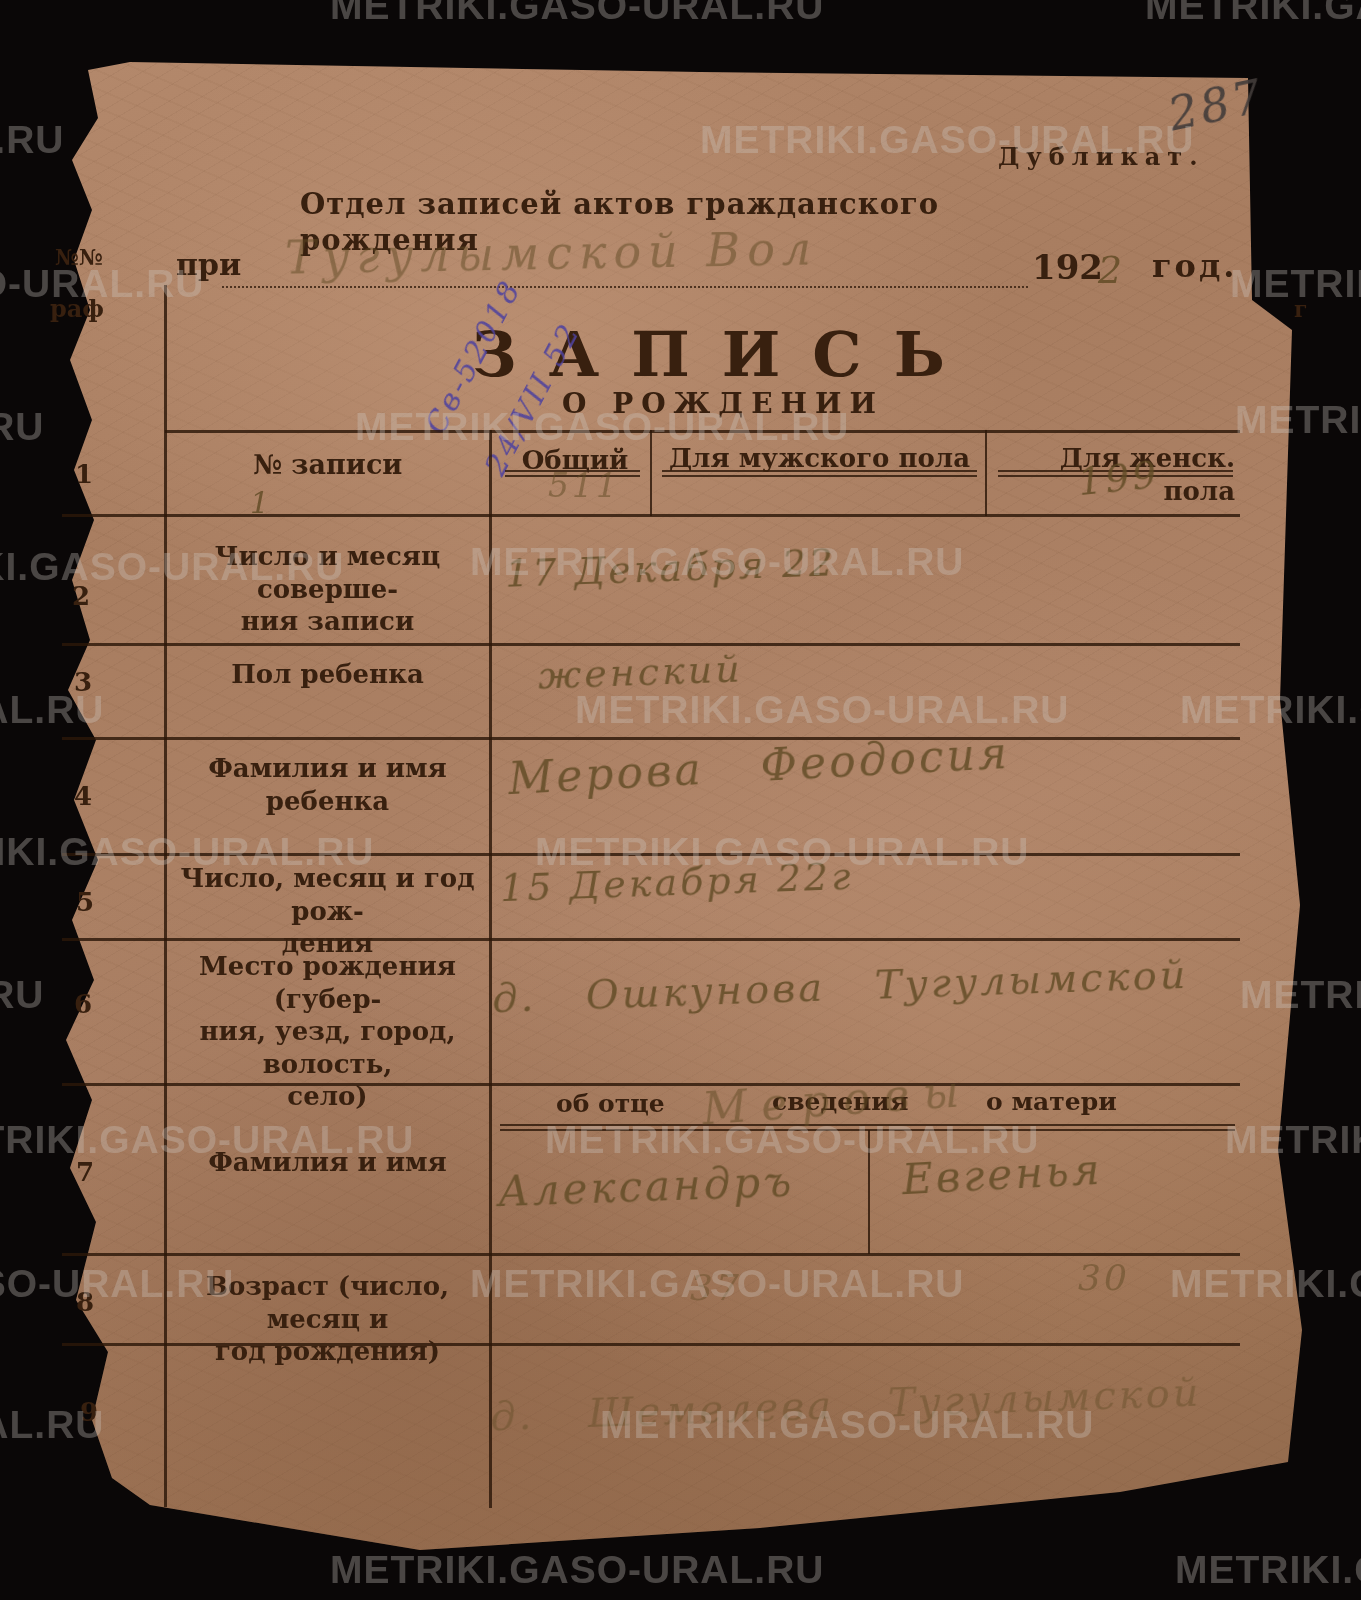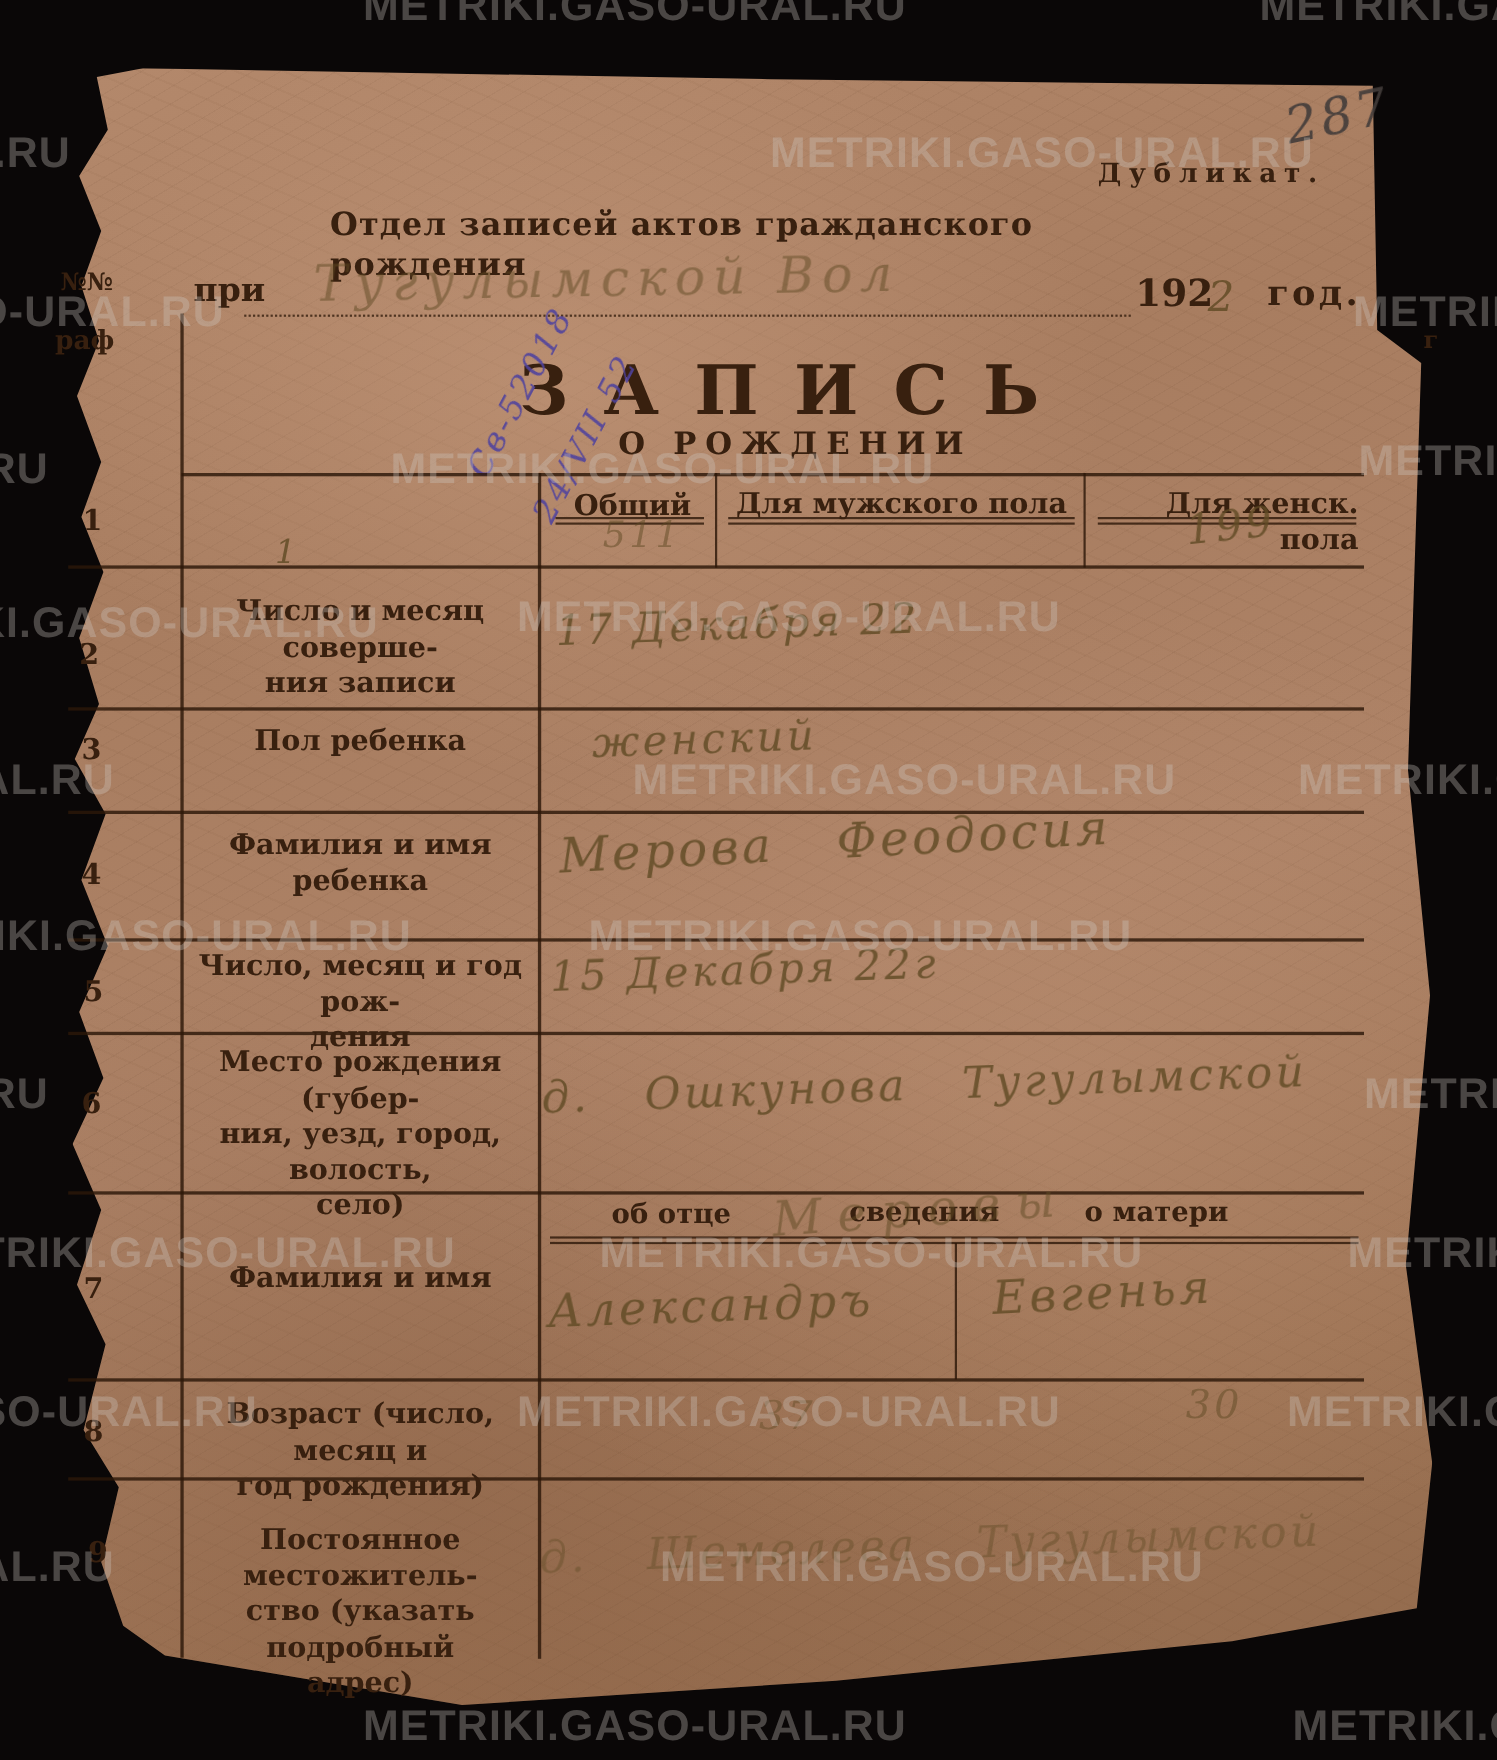--- a/index.html
+++ b/index.html
@@ -84,36 +84,34 @@
   <div class="printed" style="left:75px;top:458px;font-size:26px;">1</div>
   <div class="printed" style="left:72px;top:580px;font-size:26px;">2</div>
   <div class="printed" style="left:74px;top:666px;font-size:26px;">3</div>
   <div class="printed" style="left:74px;top:780px;font-size:26px;">4</div>
   <div class="printed" style="left:76px;top:886px;font-size:26px;">5</div>
   <div class="printed" style="left:74px;top:988px;font-size:26px;">6</div>
   <div class="printed" style="left:76px;top:1156px;font-size:26px;">7</div>
   <div class="printed" style="left:76px;top:1286px;font-size:26px;">8</div>
   <div class="printed" style="left:80px;top:1396px;font-size:26px;">9</div>
 
+  <div class="printed center" style="left:175px;top:448px;width:305px;font-size:27px;">№ записи</div>
   <div class="hand" style="left:250px;top:486px;font-size:30px;">1</div>
   <div class="printed center prelines" style="left:175px;top:540px;width:305px;font-size:26px;">Число и месяц соверше-
 ния записи</div>
   <div class="printed center" style="left:175px;top:658px;width:305px;font-size:26px;">Пол ребенка</div>
   <div class="printed center" style="left:175px;top:752px;width:305px;font-size:26px;">Фамилия и имя ребенка</div>
   <div class="printed center prelines" style="left:175px;top:862px;width:305px;font-size:26px;">Число, месяц и год рож-
 дения</div>
   <div class="printed center prelines" style="left:175px;top:950px;width:305px;font-size:26px;">Место рождения (губер-
 ния, уезд, город, волость,
 село)</div>
   <div class="printed center" style="left:175px;top:1146px;width:305px;font-size:26px;">Фамилия и имя</div>
   <div class="printed center prelines" style="left:175px;top:1270px;width:305px;font-size:26px;">Возраст (число, месяц и
 год  рождения)</div>
-  <div class="printed center prelines" style="left:175px;top:1384px;width:305px;font-size:26px;">Постоянное местожитель-
-ство (указать подробный
-адрес)</div>
 
   <div class="printed center" style="left:505px;top:444px;width:140px;font-size:26px;">Общий</div>
   <div class="printed center" style="left:662px;top:442px;width:315px;font-size:26px;">Для мужского пола</div>
   <div class="printed center" style="left:995px;top:442px;width:240px;font-size:26px;text-align:right;">Для женск. пола</div>
   <div class="hand faint" style="left:548px;top:468px;font-size:33px;">511</div>
   <div class="hand" style="left:1078px;top:458px;font-size:38px;transform:rotate(-6deg);">199</div>
 
   <div class="hand" style="left:505px;top:548px;font-size:38px;transform:rotate(-2deg);">17 Декабря 22</div>
   <div class="hand" style="left:538px;top:652px;font-size:38px;transform:rotate(-2deg);">женский</div>
   <div class="hand" style="left:508px;top:742px;font-size:44px;word-spacing:40px;transform:rotate(-3deg);">Мерова  Феодосия</div>

